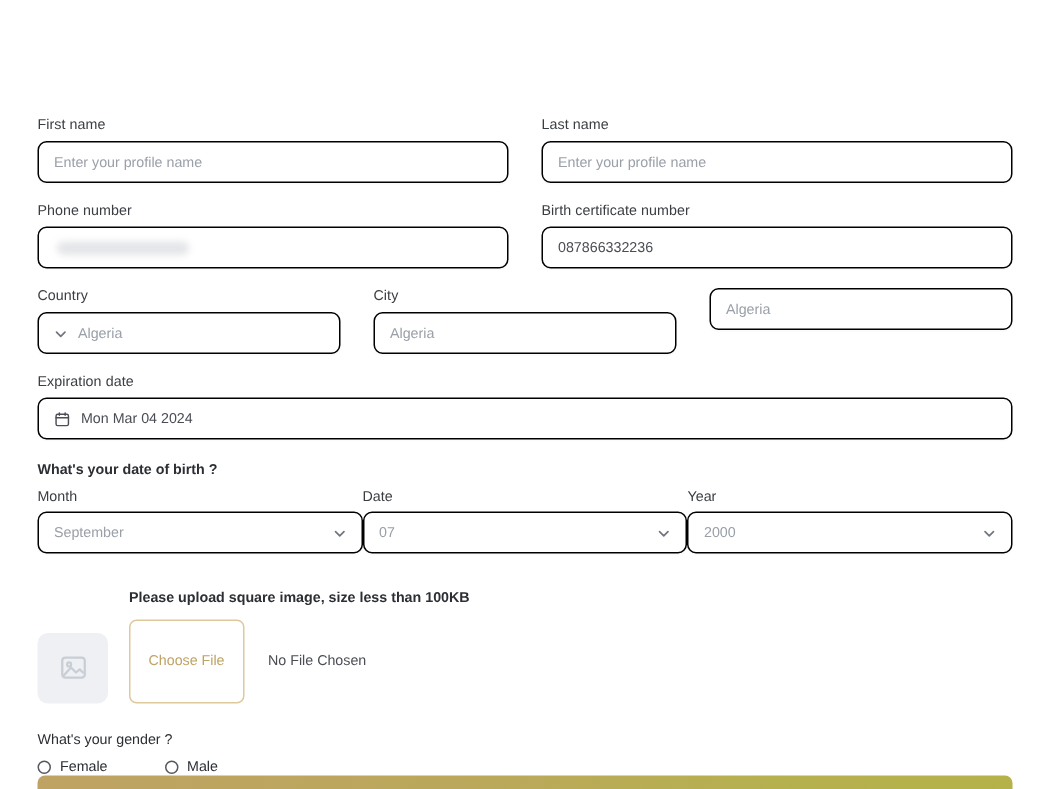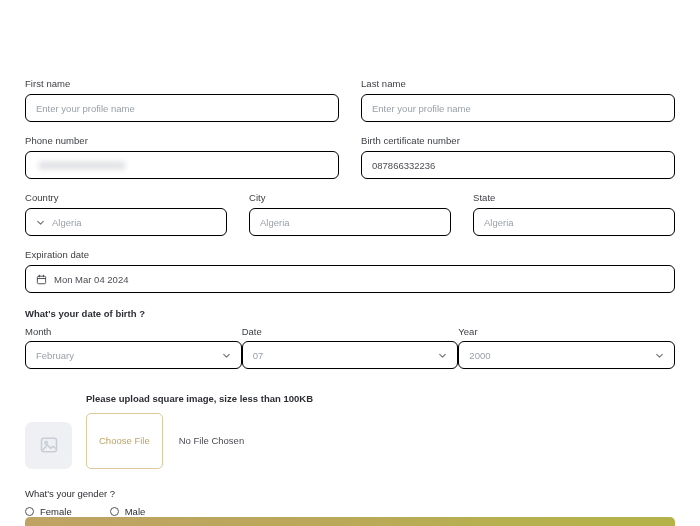--- a/index.html
+++ b/index.html
@@ -261,21 +261,20 @@
         <span class="ph">Algeria</span>
       </div>
     </div>
     <div class="col-3">
       <div class="field-label">City</div>
       <div class="input">
         <span class="ph">Algeria</span>
       </div>
     </div>
     <div class="col-3">
-      <div class="field-label">State</div>
       <div class="input">
         <span class="ph">Algeria</span>
       </div>
     </div>
   </div>
 
   <div class="gap-row"></div>
 
   <div class="row">
     <div class="col">
@@ -293,21 +292,21 @@
       </div>
     </div>
   </div>
 
   <div class="section-title">What's your date of birth ?</div>
   <div class="dob-row">
     <div class="dob-col">
       <div class="dob-label">Month</div>
       <div class="input select dob-input">
         <span class="inner">
-          <span class="ph">February</span>
+          <span class="ph">September</span>
         </span>
         <span class="chev">
           <svg viewBox="0 0 16 16" fill="none" stroke="currentColor" stroke-width="2" stroke-linecap="round" stroke-linejoin="round">
               <polyline points="3,6 8,11 13,6"></polyline>
             </svg>
         </span>
       </div>
     </div>
     <div class="dob-col">
       <div class="dob-label">Date</div>

